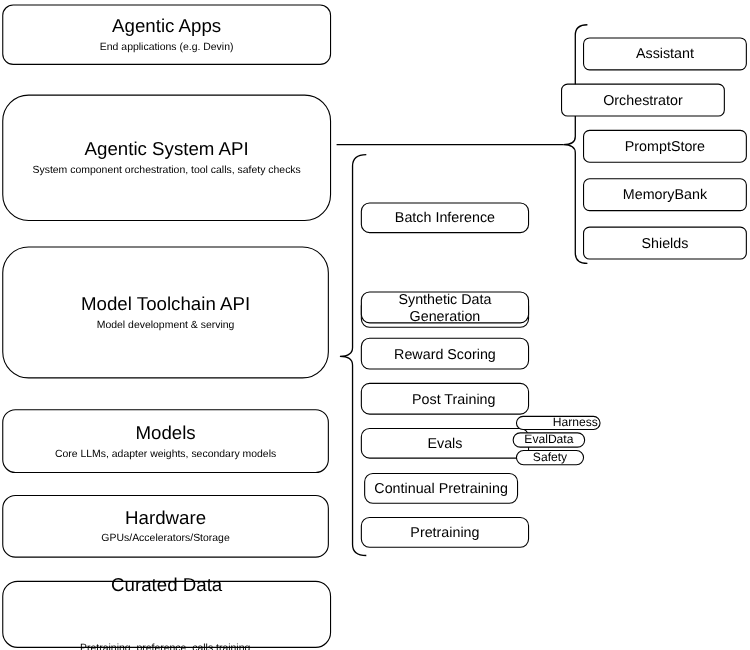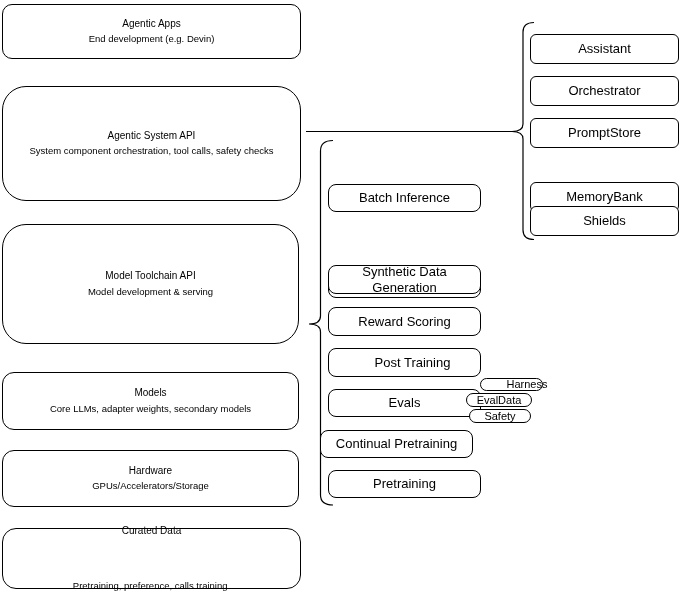--- a/index.html
+++ b/index.html
@@ -23,21 +23,21 @@
     box-sizing: border-box;
     background: #ffffff;
     border: 1px solid #000000;
     display: flex;
     flex-direction: column;
     align-items: center;
     justify-content: center;
     text-align: center;
     z-index: 2;
   }
-  .layer-title { font-size: 10px; line-height: 1.25; }
+  .layer-title { font-size: 17px; line-height: 1.25; }
   .layer-subtitle { font-size: 9.5px; line-height: 1.3; margin-top: 3px; }
   .node-label { font-size: 13px; line-height: 1.2; }
   .pill {
     position: absolute;
     box-sizing: border-box;
     background: #ffffff;
     border: 1px solid #000000;
     border-radius: 8px;
     display: flex;
     align-items: center;
@@ -53,21 +53,21 @@
 <div class="canvas">
 
   <svg class="overlay" viewBox="0 0 682 591" xmlns="http://www.w3.org/2000/svg">
     <path d="M 306 131.5 L 512 131.5" fill="none" stroke="#000000" stroke-width="1"></path>
     <path d="M 534 22.5 Q 523 22.5 523 32 L 523 124 Q 523 131.5 512 131.5 Q 523 131.5 523 139 L 523 230 Q 523 239.5 534 239.5" fill="none" stroke="#000000" stroke-width="1.2"></path>
     <path d="M 333 140.5 Q 320.5 140.5 320.5 151 L 320.5 316 Q 320.5 324 309 324 Q 320.5 324 320.5 332 L 320.5 495 Q 320.5 505 333 505" fill="none" stroke="#000000" stroke-width="1.2"></path>
   </svg>
 
   <div class="box" style="left:2px; top:4px; width:299px; height:55px; border-radius:10px;">
     <div class="layer-title">Agentic Apps</div>
-    <div class="layer-subtitle">End development (e.g. Devin)</div>
+    <div class="layer-subtitle">End applications (e.g. Devin)</div>
   </div>
 
   <div class="box" style="left:2px; top:86px; width:299px; height:115px; border-radius:24px;">
     <div class="layer-title">Agentic System API</div>
     <div class="layer-subtitle">System component orchestration, tool calls, safety checks</div>
   </div>
 
   <div class="box" style="left:2px; top:224px; width:297px; height:120px; border-radius:24px;">
     <div class="layer-title">Model Toolchain API</div>
     <div class="layer-subtitle">Model development &amp; serving</div>
@@ -99,46 +99,46 @@
   </div>
   <div class="box" style="left:328px; top:307px; width:153px; height:29px; border-radius:8px;">
     <div class="node-label">Reward Scoring</div>
   </div>
   <div class="box" style="left:328px; top:348px; width:153px; height:29px; border-radius:8px;padding-left:16px;">
     <div class="node-label">Post Training</div>
   </div>
   <div class="box" style="left:328px; top:389px; width:153px; height:28px; border-radius:8px;">
     <div class="node-label">Evals</div>
   </div>
-  <div class="box" style="left:320px; top:430px; width:153px; height:28px; border-radius:8px;">
+  <div class="box" style="left:331px; top:430px; width:140px; height:28px; border-radius:8px;">
     <div class="node-label">Continual Pretraining</div>
   </div>
   <div class="box" style="left:328px; top:470px; width:153px; height:28px; border-radius:8px;">
     <div class="node-label">Pretraining</div>
   </div>
 
-  <div class="pill" style="left:480px; top:378px; width:63px; height:13px;padding-left:31px;">
+  <div class="pill" style="left:469px; top:378px; width:77px; height:13px;padding-left:31px;">
     <span>Harness</span>
   </div>
   <div class="pill" style="left:466px; top:393px; width:66px; height:14px;">
     <span>EvalData</span>
   </div>
   <div class="pill" style="left:469px; top:409px; width:62px; height:14px;">
     <span>Safety</span>
   </div>
 
   <div class="box" style="left:530px; top:34px; width:149px; height:30px; border-radius:6px;">
     <div class="node-label">Assistant</div>
   </div>
-  <div class="box" style="left:530px; top:76px; width:149px; height:30px; border-radius:6px;">
+  <div class="box" style="left:510px; top:76px; width:149px; height:30px; border-radius:6px;">
     <div class="node-label">Orchestrator</div>
   </div>
   <div class="box" style="left:530px; top:118px; width:149px; height:30px; border-radius:6px;justify-content:center;">
     <div class="node-label">PromptStore</div>
   </div>
-  <div class="box" style="left:530px; top:162px; width:149px; height:30px; border-radius:6px;margin-top:20px;">
+  <div class="box" style="left:530px; top:162px; width:149px; height:30px; border-radius:6px;">
     <div class="node-label">MemoryBank</div>
   </div>
   <div class="box" style="left:530px; top:206px; width:149px; height:30px; border-radius:6px;">
     <div class="node-label">Shields</div>
   </div>
 
 </div>
 
 </body></html>

